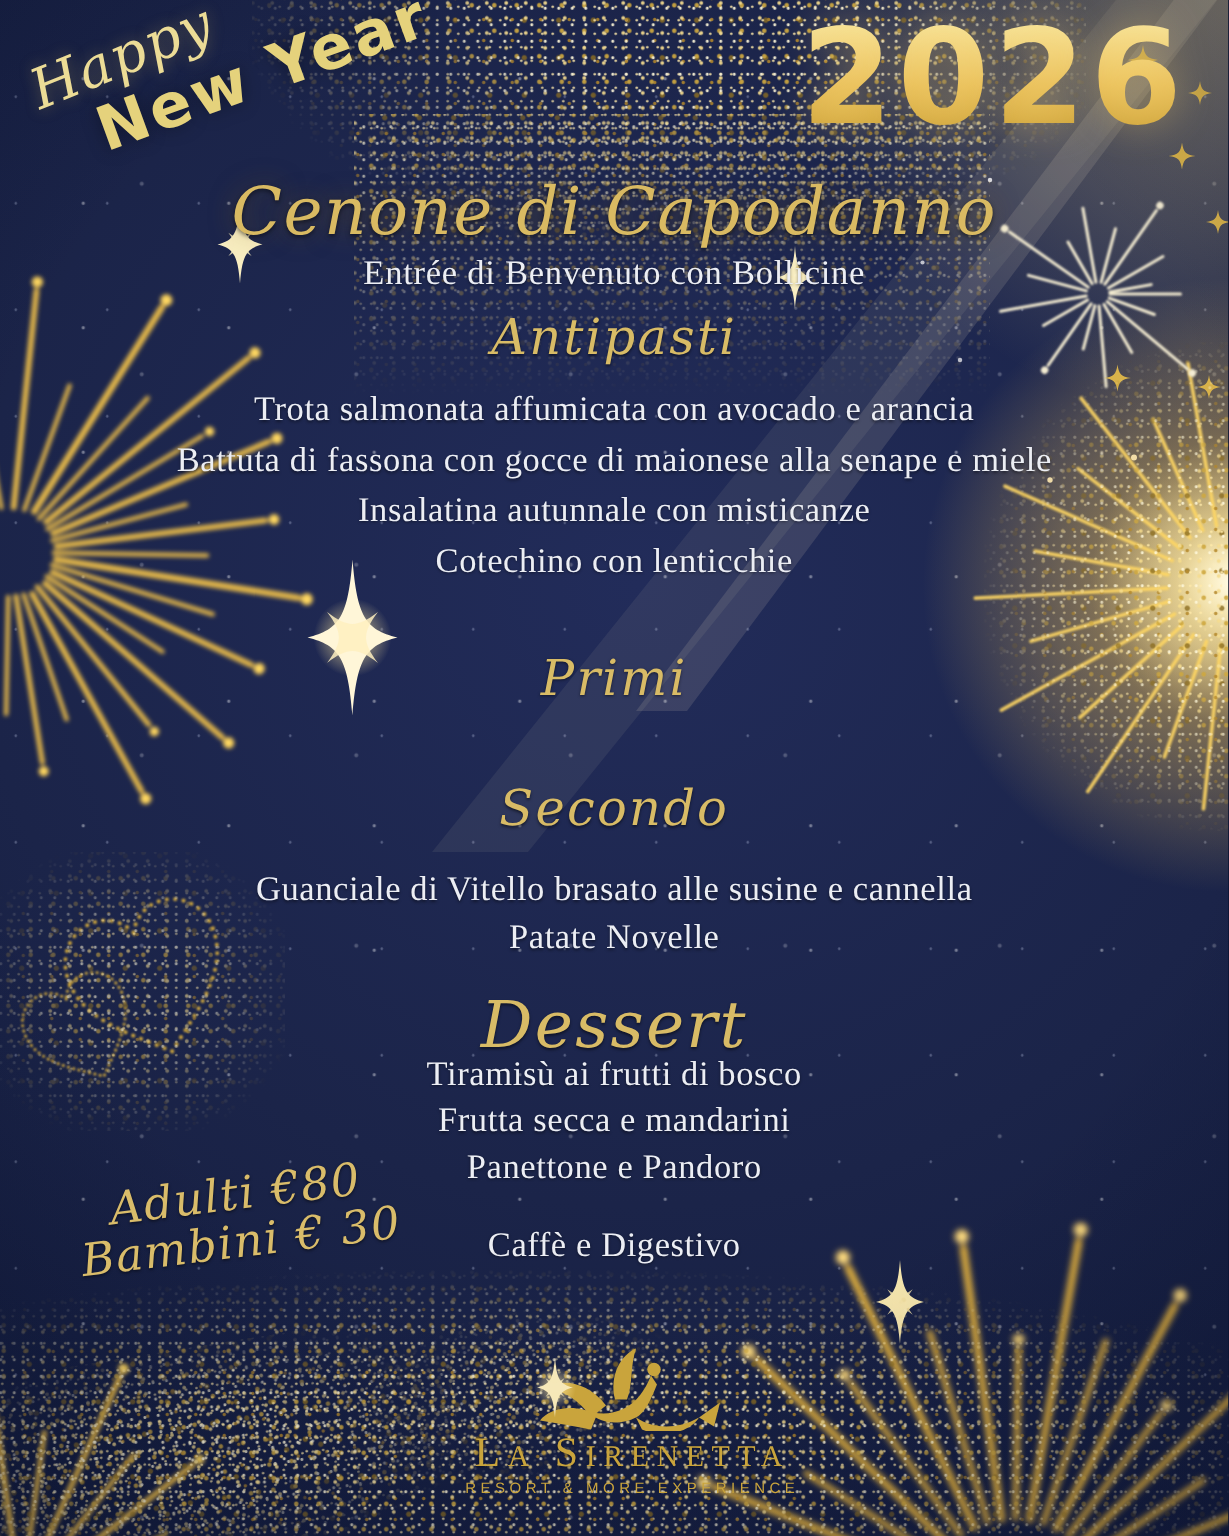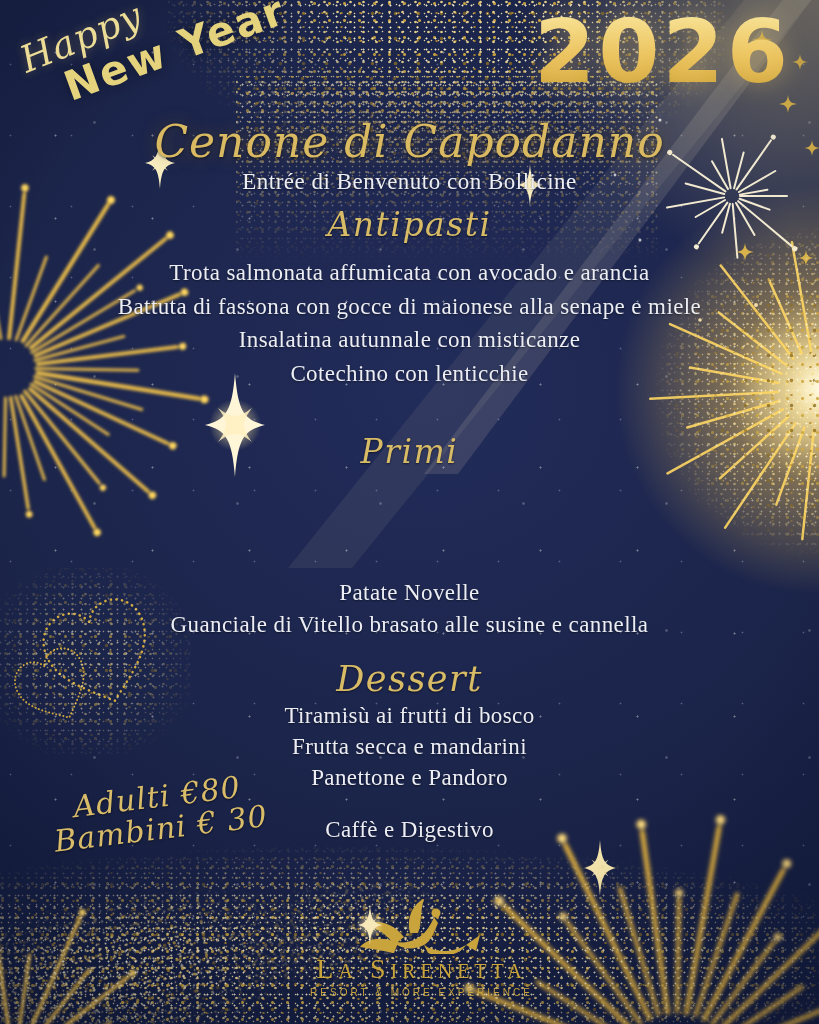--- a/index.html
+++ b/index.html
@@ -78,21 +78,21 @@
     text-shadow:0 0 26px rgba(255,215,110,.4);}
   .title{
     top:96px; font-family:"DejaVu Serif", serif; font-style:italic; font-size:44px;
     color:#d9ba62; letter-spacing:1px; text-shadow:0 1px 3px rgba(0,0,0,.5), 0 0 16px rgba(120,90,20,.5);margin-top:20px;}
   .welcome{top:169px; font-size:23px; color:#eceef4; text-shadow:0 1px 2px rgba(0,0,0,.45); letter-spacing:.5px;}
   .sec-h{font-family:"DejaVu Serif", serif; font-style:italic; color:#d8bb66; letter-spacing:1.5px;
     text-shadow:0 1px 2px rgba(0,0,0,.5);}
   .h-antipasti{top:205px; font-size:33px;}
   .h-primi{top:388px; font-size:33px;margin-top:44px;}
   .h-secondo{top:519px; font-size:33px;}
-  .h-dessert{top:659px; font-size:35px;}
+  .h-dessert{top:659px; font-size:43px;}
   .items{font-size:23px; color:#eceef4; text-shadow:0 1px 2px rgba(0,0,0,.45); letter-spacing:.4px;}
   .items div{margin:0;}
   .items-antipasti{top:256px; line-height:33.5px;}
   .items-primi{top:452px; line-height:31px;}
   .items-secondo{top:577px; line-height:32px;}
   .items-dessert{top:700px; line-height:31px;}
   .items-closing{top:815px; line-height:30.5px;}
   .prices{
     position:absolute; z-index:10; left:44px; top:781px; width:230px; text-align:center;
     font-family:"DejaVu Serif", serif; font-style:italic; font-size:30px; line-height:32px;
@@ -451,23 +451,24 @@
   <div class="txt sec-h h-antipasti">Antipasti</div>
   <div class="txt items items-antipasti">
     <div>Trota salmonata affumicata con avocado e arancia</div>
     <div>Battuta di fassona con gocce di maionese alla senape e miele</div>
     <div>Insalatina autunnale con misticanze</div>
     <div>Cotechino con lenticchie</div>
   </div>
 
   <div class="txt sec-h h-primi">Primi</div>
 
+  <div class="txt sec-h h-secondo">Secondo</div>
   <div class="txt items items-secondo">
+    <div>Guanciale di Vitello brasato alle susine e cannella</div>
     <div>Patate Novelle</div>
-    <div>Guanciale di Vitello brasato alle susine e cannella</div>
   </div>
 
   <div class="txt sec-h h-dessert">Dessert</div>
   <div class="txt items items-dessert">
     <div>Tiramisù ai frutti di bosco</div>
     <div>Frutta secca e mandarini</div>
     <div>Panettone e Pandoro</div>
   </div>
 
   <div class="txt items items-closing">

